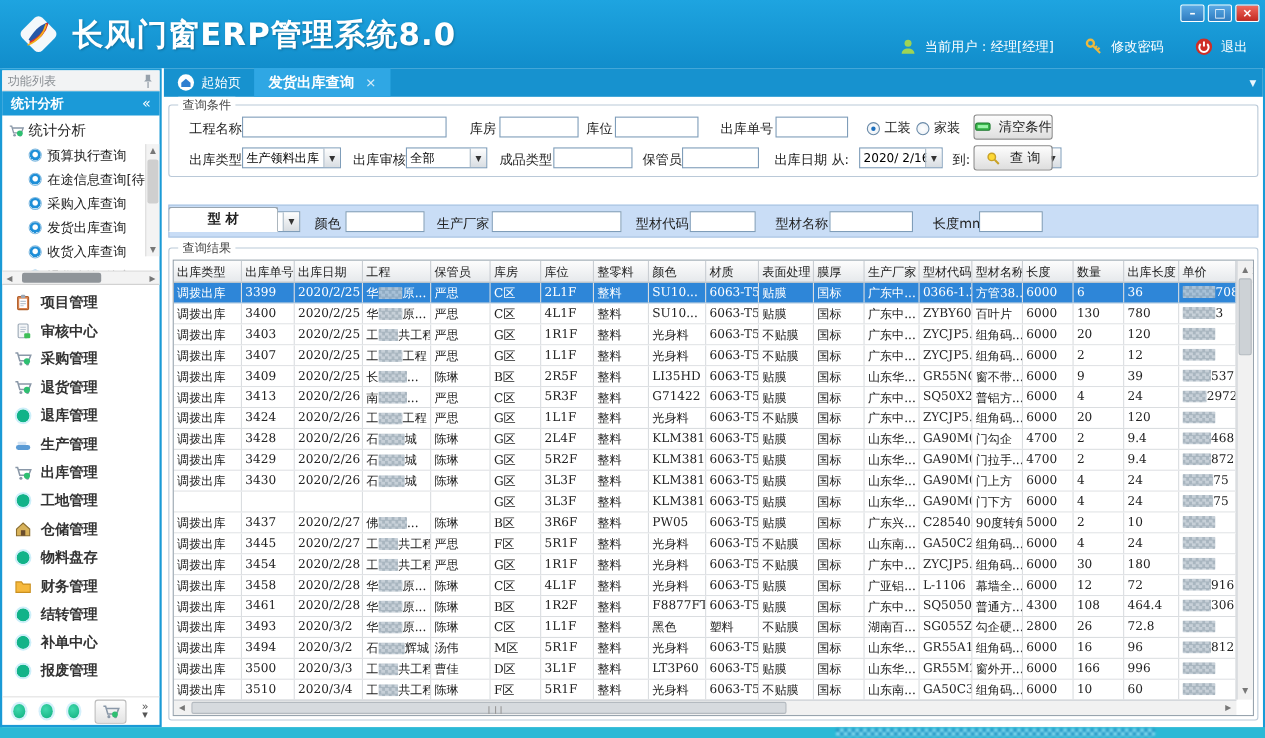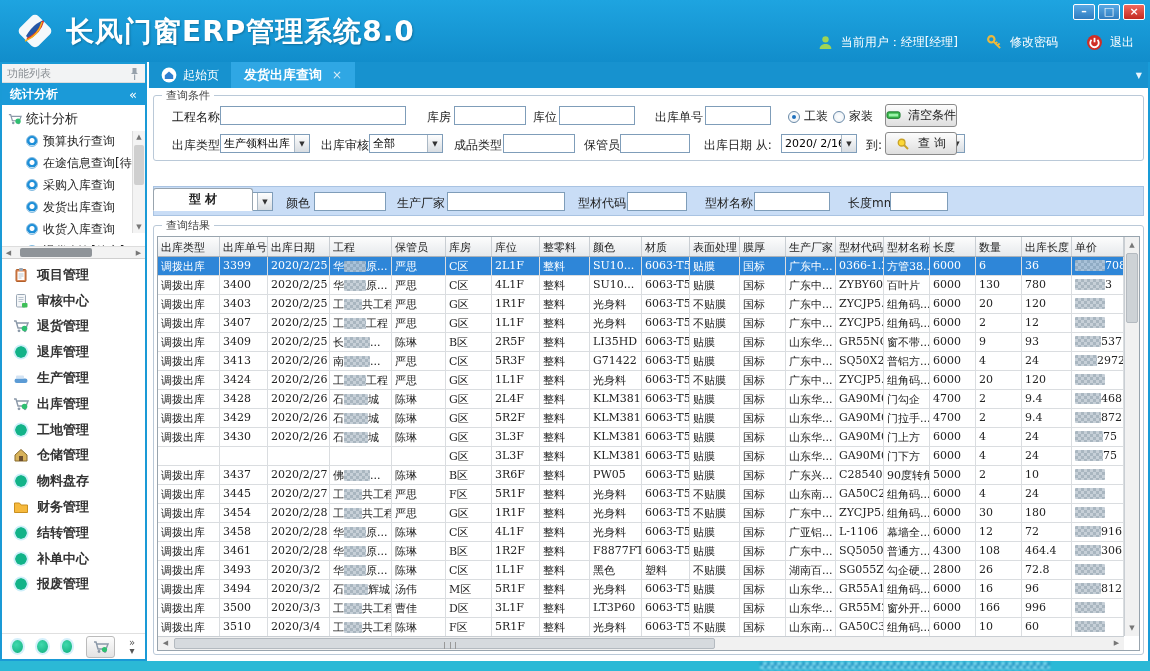--- a/index.html
+++ b/index.html
@@ -218,20 +218,29 @@
           </svg></span>
         <span>审核中心</span>
       </div>
       <div class="menu-item">
         <span class="mi"><svg viewBox="0 0 16 16">
             <path d="M1 3h2l2 7h8l2-5H4" fill="none" stroke="#8a98a8" stroke-width="1.4"></path>
             <circle cx="6" cy="12.8" r="1.4" fill="#8a98a8"></circle>
             <circle cx="12" cy="12.8" r="1.4" fill="#8a98a8"></circle>
             <circle cx="11.5" cy="10.5" r="2.8" fill="#2fbf71"></circle>
           </svg></span>
+        <span>采购管理</span>
+      </div>
+      <div class="menu-item">
+        <span class="mi"><svg viewBox="0 0 16 16">
+            <path d="M1 3h2l2 7h8l2-5H4" fill="none" stroke="#8a98a8" stroke-width="1.4"></path>
+            <circle cx="6" cy="12.8" r="1.4" fill="#8a98a8"></circle>
+            <circle cx="12" cy="12.8" r="1.4" fill="#8a98a8"></circle>
+            <circle cx="11.5" cy="10.5" r="2.8" fill="#2fbf71"></circle>
+          </svg></span>
         <span>退货管理</span>
       </div>
       <div class="menu-item">
         <span class="mi"><svg viewBox="0 0 16 16">
             <circle cx="8" cy="8" r="6" fill="#12b389"></circle>
             <circle cx="8" cy="8" r="6.8" fill="none" stroke="#cdeffa" stroke-width="1.6"></circle>
           </svg></span>
         <span>退库管理</span>
       </div>
       <div class="menu-item">
@@ -550,21 +559,21 @@
             <div class="td" style="width: 50px;">整料</div>
             <div class="td" style="width: 52px;">LI35HD</div>
             <div class="td" style="width: 48px;">6063-T5</div>
             <div class="td" style="width: 50px;">贴膜</div>
             <div class="td" style="width: 46px;">国标</div>
             <div class="td" style="width: 50px;">山东华...</div>
             <div class="td" style="width: 48px;">GR55NO2</div>
             <div class="td" style="width: 46px;">窗不带...</div>
             <div class="td" style="width: 46px;">6000</div>
             <div class="td" style="width: 46px;">9</div>
-            <div class="td" style="width: 50px;">93</div>
+            <div class="td" style="width: 50px;">39</div>
             <div class="td" style="width: 52px;"><span class="mosaic" style="width: 26px;"></span>537</div>
           </div>
           <div class="tr">
             <div class="td" style="width: 62px;">调拨出库</div>
             <div class="td" style="width: 48px;">3413</div>
             <div class="td" style="width: 62px;">2020/2/26</div>
             <div class="td" style="width: 62px;">南<span class="mosaic" style="width: 26px;"></span>...</div>
             <div class="td" style="width: 54px;">严思</div>
             <div class="td" style="width: 46px;">C区</div>
             <div class="td" style="width: 48px;">5R3F</div>

